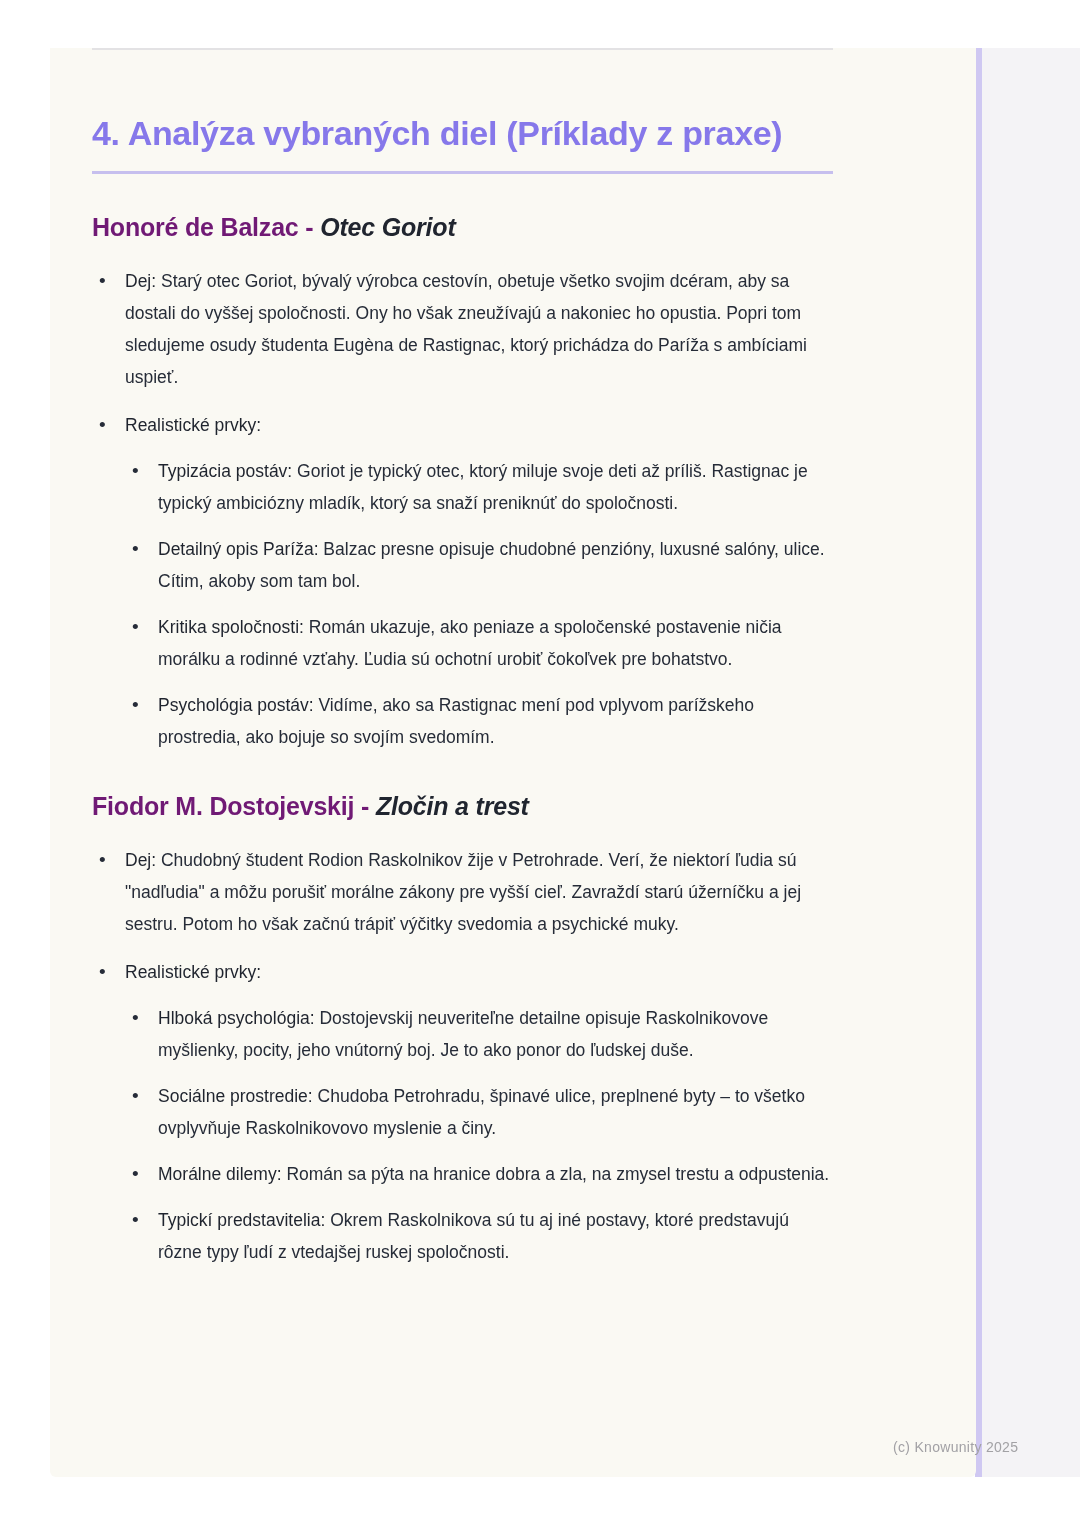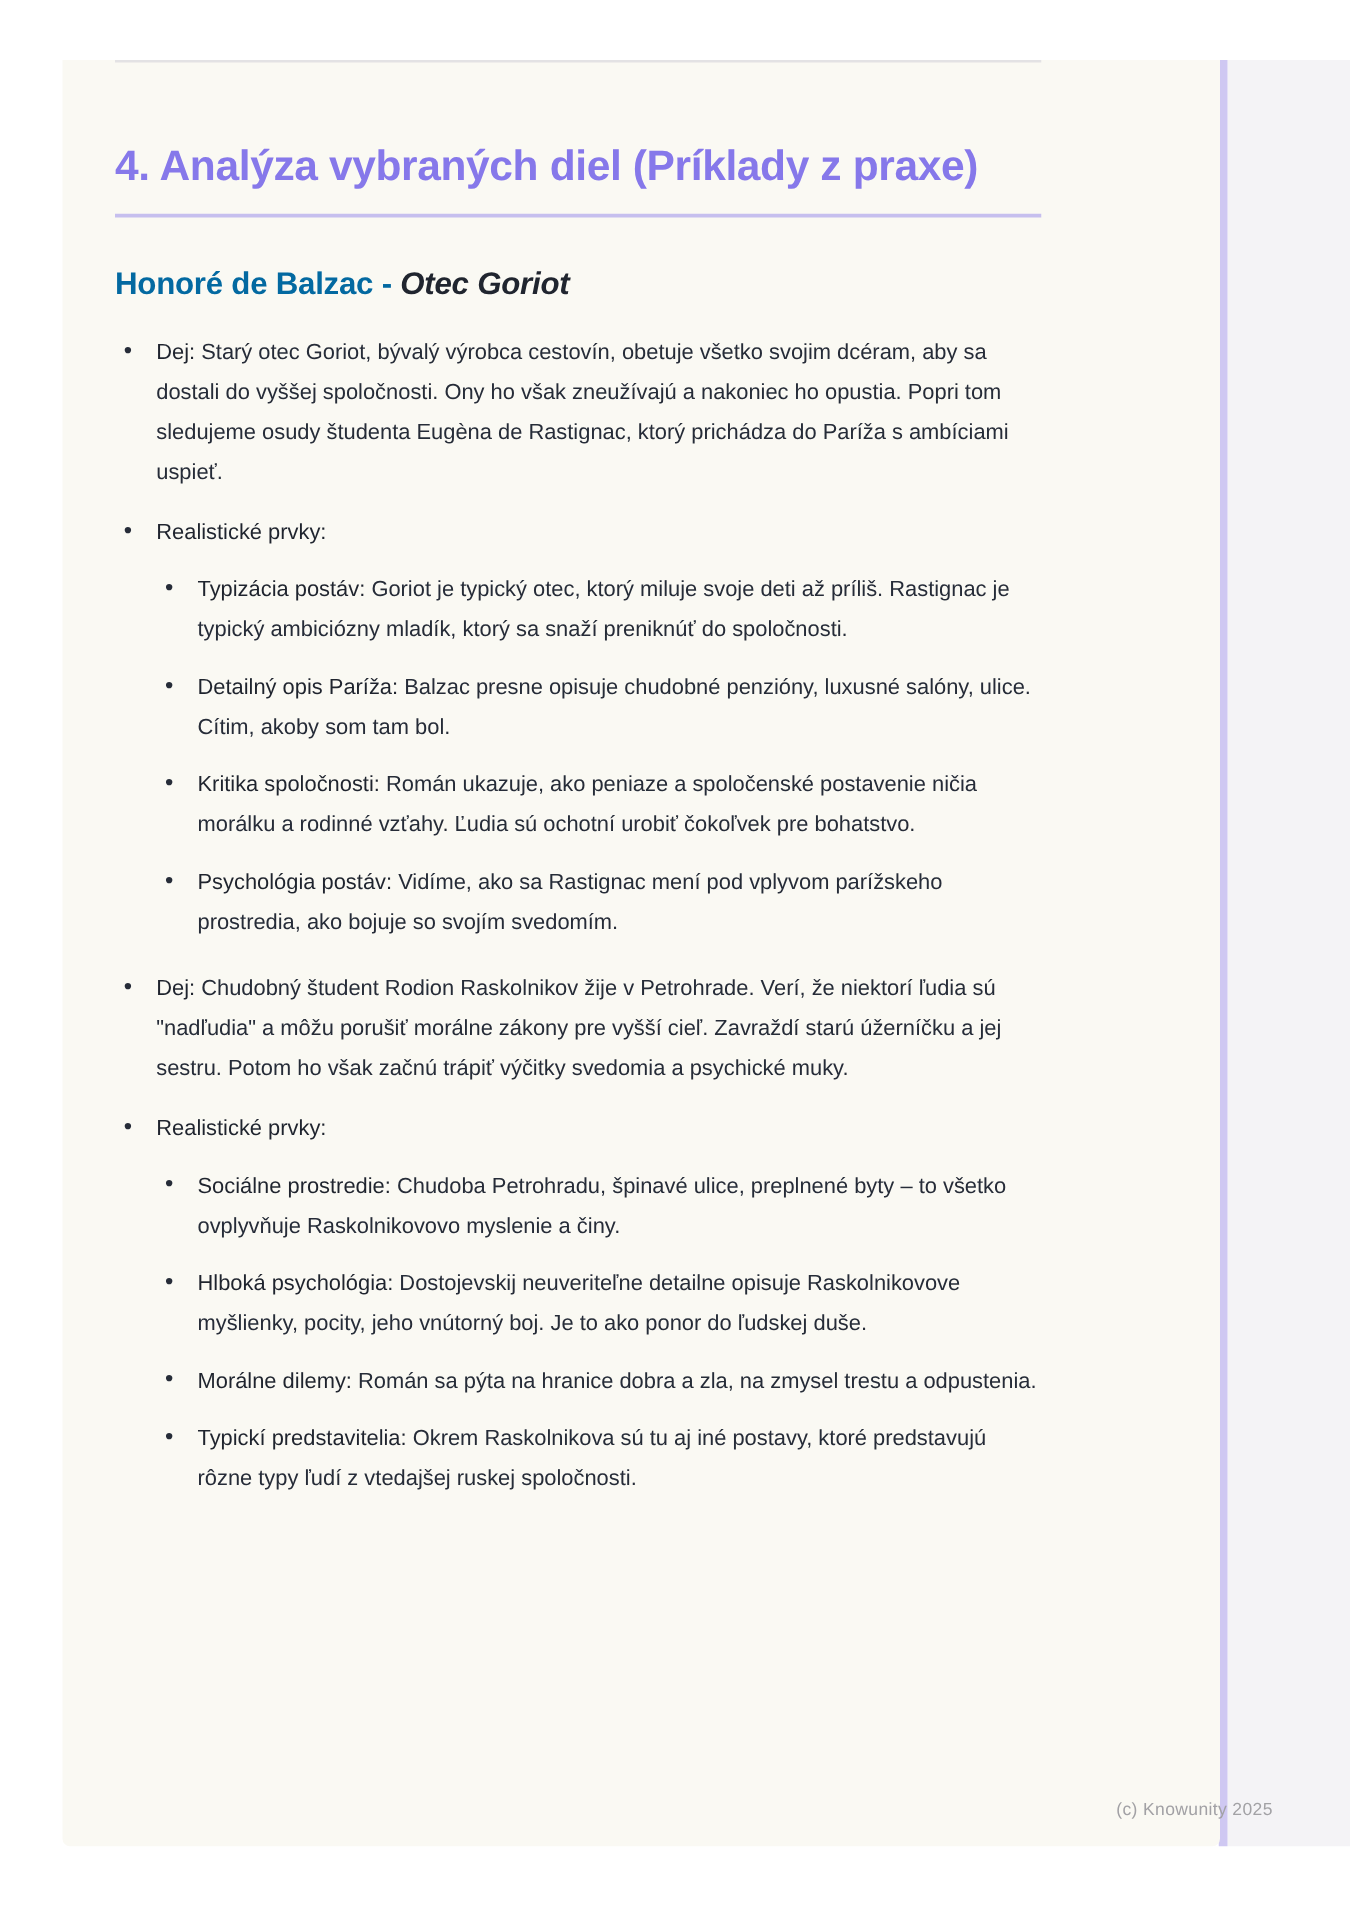--- a/index.html
+++ b/index.html
@@ -53,21 +53,21 @@
     margin-top: 12px;
   }
   p.intro { margin: 24px 0 0; }
   h2.section-title {
     margin: 36px 0 0;
     font-size: 25px;
     line-height: 34px;
     font-weight: 700;
     letter-spacing: -0.2px;
   }
-  h2.section-title .author { color: #0369a1; }
+  h2.section-title .author { color: #701a75; }
   h2.section-title .work { color: #20252f; font-style: italic; }
   ul { list-style: none; margin: 0; padding: 0; }
   ul.lvl1 { margin-top: 21px; }
   ul.lvl1 > li { position: relative; padding-left: 33px; margin-top: 16px; }
   ul.lvl1 > li:first-child { margin-top: 0; }
   ul.lvl2 > li { position: relative; padding-left: 33px; margin-top: 14px; }
   li.bullet::before {
     content: "\2022";
     position: absolute;
     left: 7px; top: 0;
@@ -106,26 +106,27 @@
             <li class="bullet"><strong class="lbl">Typizácia postáv: </strong><span>Goriot je typický otec, ktorý miluje svoje deti až príliš. Rastignac je typický ambiciózny mladík, ktorý sa snaží preniknúť do spoločnosti.</span></li>
             <li class="bullet"><strong class="lbl">Detailný opis Paríža: </strong><span>Balzac presne opisuje chudobné penzióny, luxusné salóny, ulice. Cítim, akoby som tam bol.</span></li>
             <li class="bullet"><strong class="lbl">Kritika spoločnosti: </strong><span>Román ukazuje, ako peniaze a spoločenské postavenie ničia morálku a rodinné vzťahy. Ľudia sú ochotní urobiť čokoľvek pre bohatstvo.</span></li>
             <li class="bullet"><strong class="lbl">Psychológia postáv: </strong><span>Vidíme, ako sa Rastignac mení pod vplyvom parížskeho prostredia, ako bojuje so svojím svedomím.</span></li>
           </ul>
         </li>
       </ul>
     </section>
 
     <section>
+      <h2 class="section-title"><span class="author">Fiodor M. Dostojevskij - </span><span class="work">Zločin a trest</span></h2>
       <ul class="lvl1">
         <li class="bullet"><strong class="lbl">Dej: </strong><span>Chudobný študent Rodion Raskolnikov žije v Petrohrade. Verí, že niektorí ľudia sú "nadľudia" a môžu porušiť morálne zákony pre vyšší cieľ. Zavraždí starú úžerníčku a jej sestru. Potom ho však začnú trápiť výčitky svedomia a psychické muky.</span></li>
         <li class="bullet"><strong class="lbl">Realistické prvky:</strong>
           <ul class="lvl2">
+            <li class="bullet"><strong class="lbl">Hlboká psychológia: </strong><span>Dostojevskij neuveriteľne detailne opisuje Raskolnikovove myšlienky, pocity, jeho vnútorný boj. Je to ako ponor do ľudskej duše.</span></li>
             <li class="bullet"><strong class="lbl">Sociálne prostredie: </strong><span>Chudoba Petrohradu, špinavé ulice, preplnené byty – to všetko ovplyvňuje Raskolnikovovo myslenie a činy.</span></li>
-            <li class="bullet"><strong class="lbl">Hlboká psychológia: </strong><span>Dostojevskij neuveriteľne detailne opisuje Raskolnikovove myšlienky, pocity, jeho vnútorný boj. Je to ako ponor do ľudskej duše.</span></li>
             <li class="bullet"><strong class="lbl">Morálne dilemy: </strong><span>Román sa pýta na hranice dobra a zla, na zmysel trestu a odpustenia.</span></li>
             <li class="bullet"><strong class="lbl">Typickí predstavitelia: </strong><span>Okrem Raskolnikova sú tu aj iné postavy, ktoré predstavujú rôzne typy ľudí z vtedajšej ruskej spoločnosti.</span></li>
           </ul>
         </li>
       </ul>
     </section>
 
   </div>
 </div>
 

